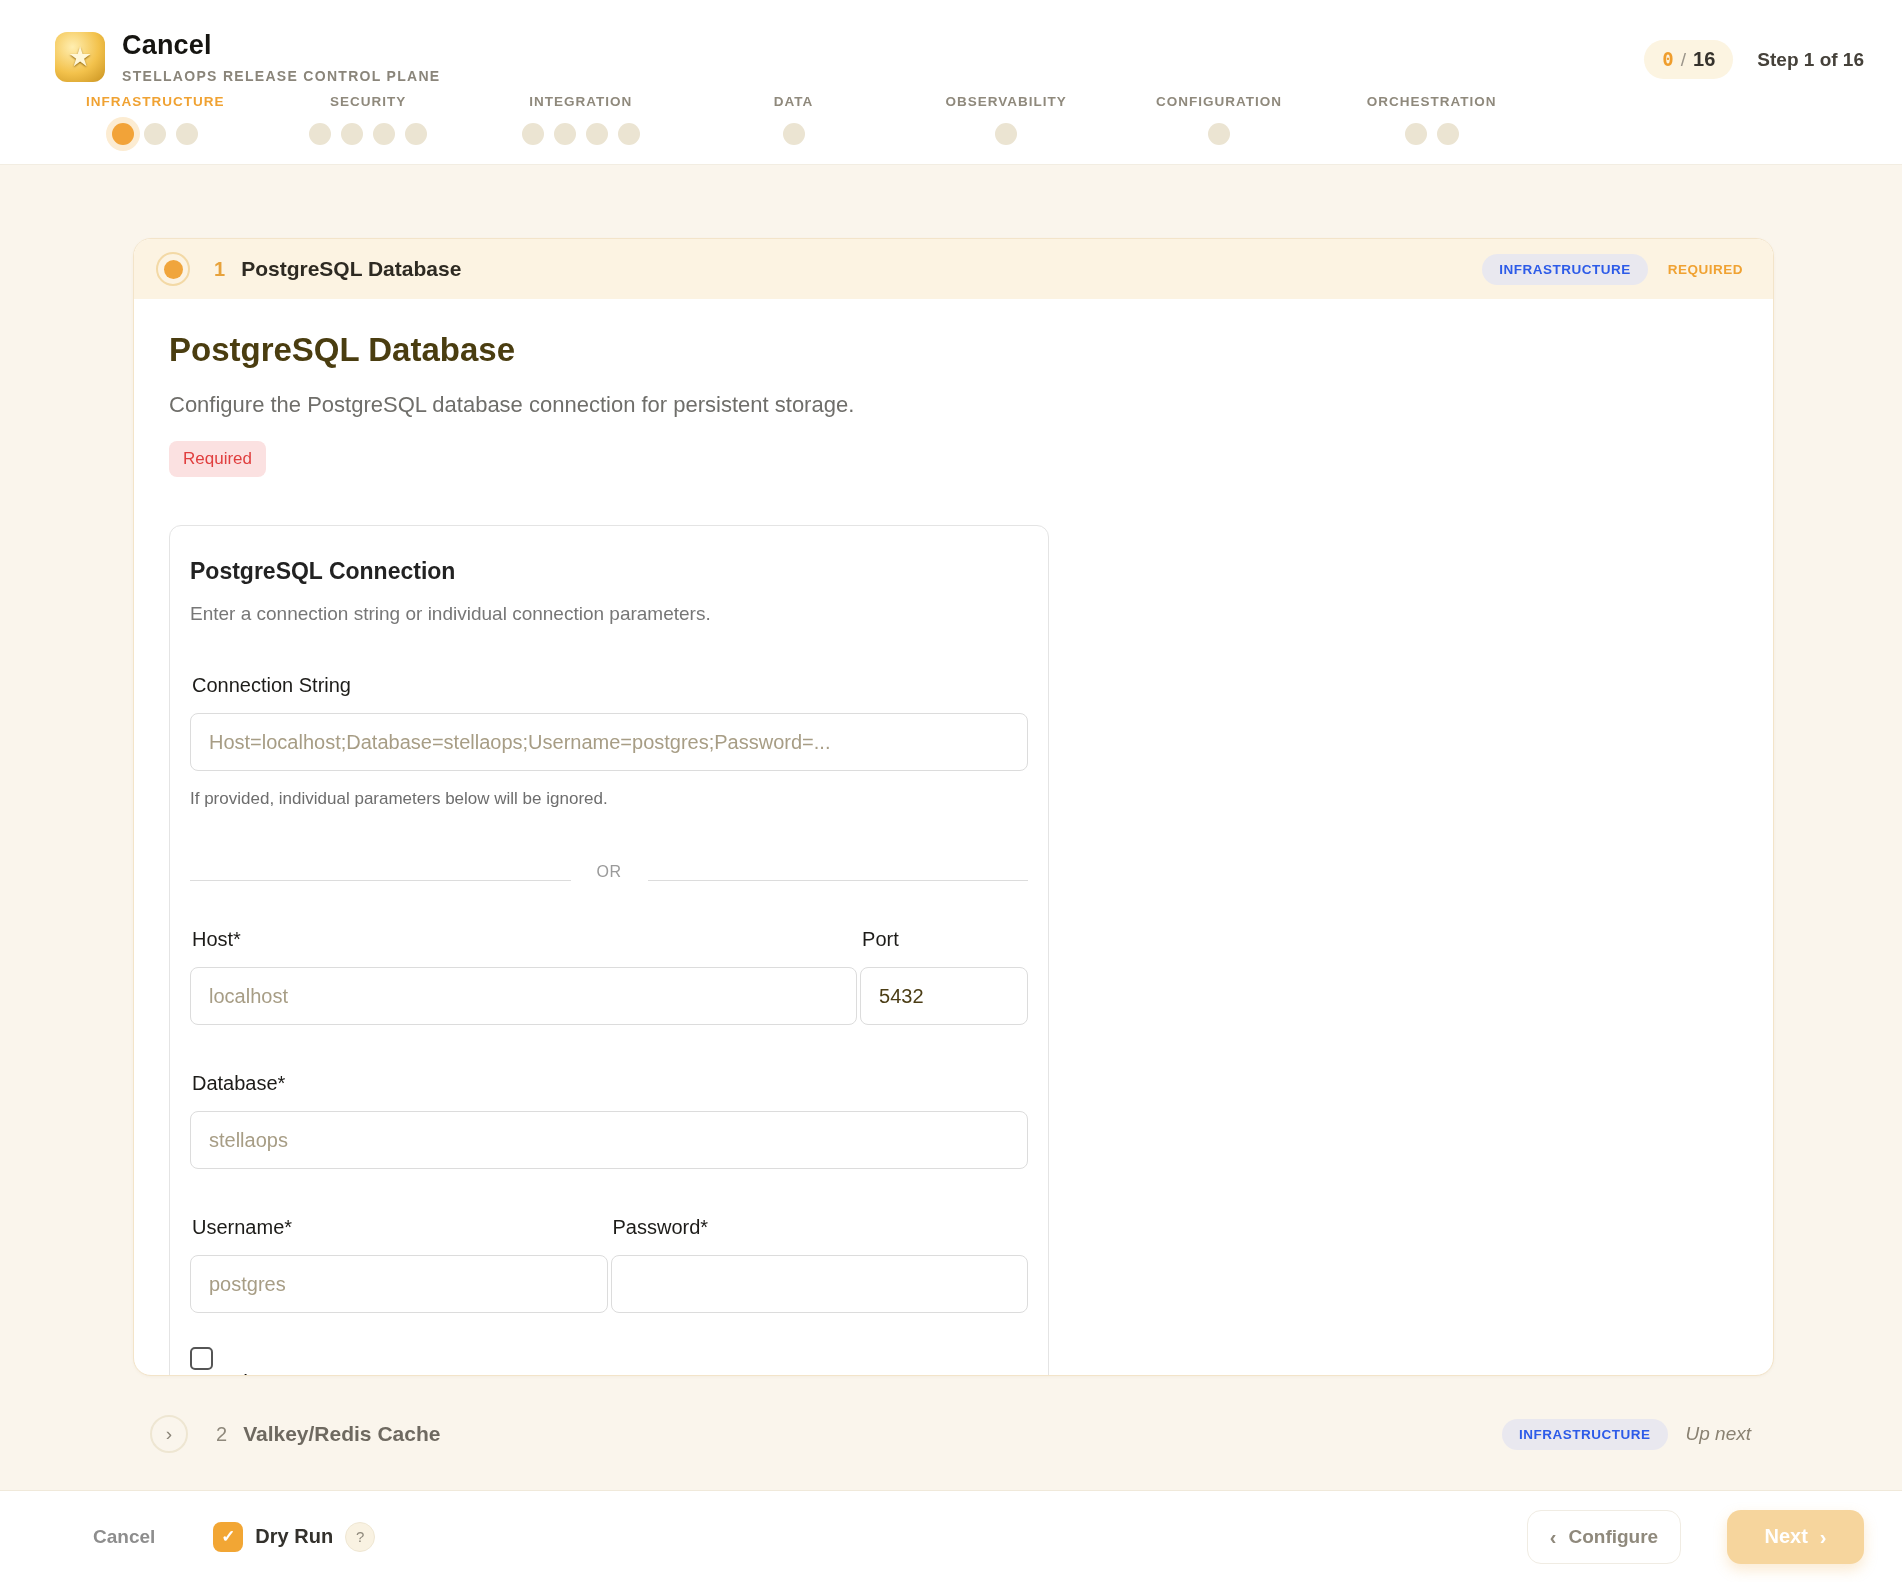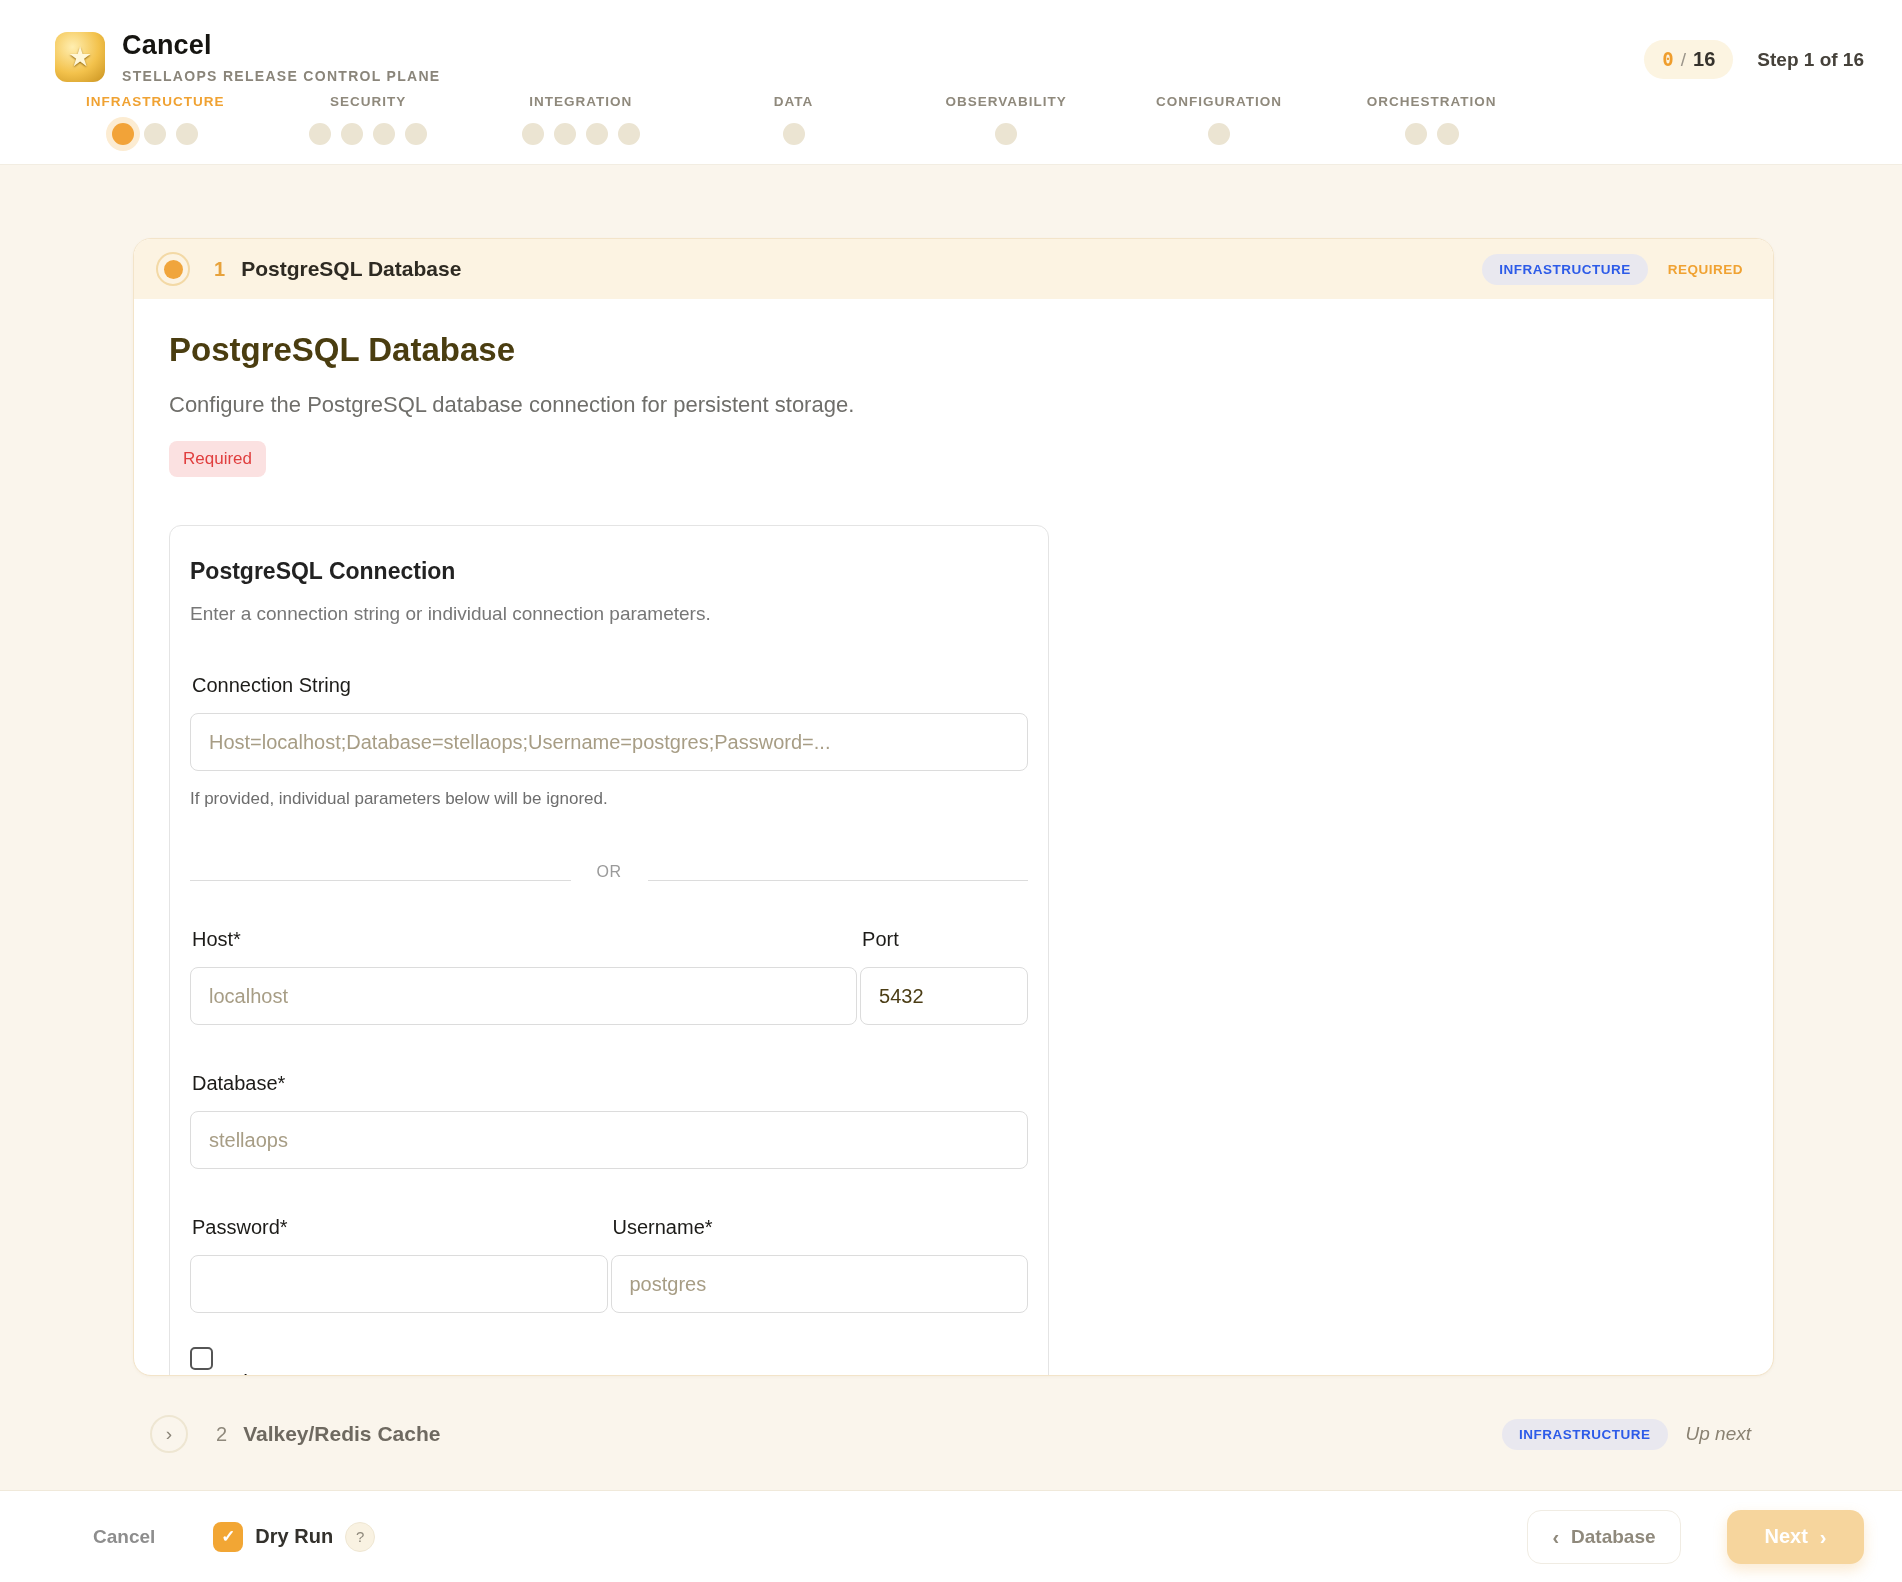--- a/index.html
+++ b/index.html
@@ -216,26 +216,26 @@
             <div class="field-label">Port</div>
             <input class="txt" type="text" value="5432" style="">
           </div>
         </div>
 
         <div class="field-label">Database*</div>
         <input class="txt" type="text" placeholder="stellaops" style="">
 
         <div class="frow">
           <div class="fg fg-half">
+            <div class="field-label">Username*</div>
+            <input class="txt" type="text" placeholder="postgres" style="">
+          </div>
+          <div class="fg fg-half">
             <div class="field-label">Password*</div>
             <input class="txt" type="password" style="">
-          </div>
-          <div class="fg fg-half">
-            <div class="field-label">Username*</div>
-            <input class="txt" type="text" placeholder="postgres" style="">
           </div>
         </div>
 
         <div class="ssl-row">
           <div class="checkbox"></div>
           <span class="ssl-label">Require SSL</span>
         </div>
       </div>
     </div>
   </div>
@@ -257,20 +257,20 @@
   <div class="dryrun">
     <div class="dry-check">
       <span>✓</span>
     </div>
     <span class="dry-label">Dry Run</span>
     <div class="help-circle">?</div>
   </div>
   <div class="actions">
     <button class="btn btn-prev">
       <span class="chev">‹</span>
-      <span>Database</span>
+      <span>Configure</span>
     </button>
     <button class="btn btn-next">
       <span>Next</span>
       <span class="chev">›</span>
     </button>
   </div>
 </footer>
 
 </body></html>

